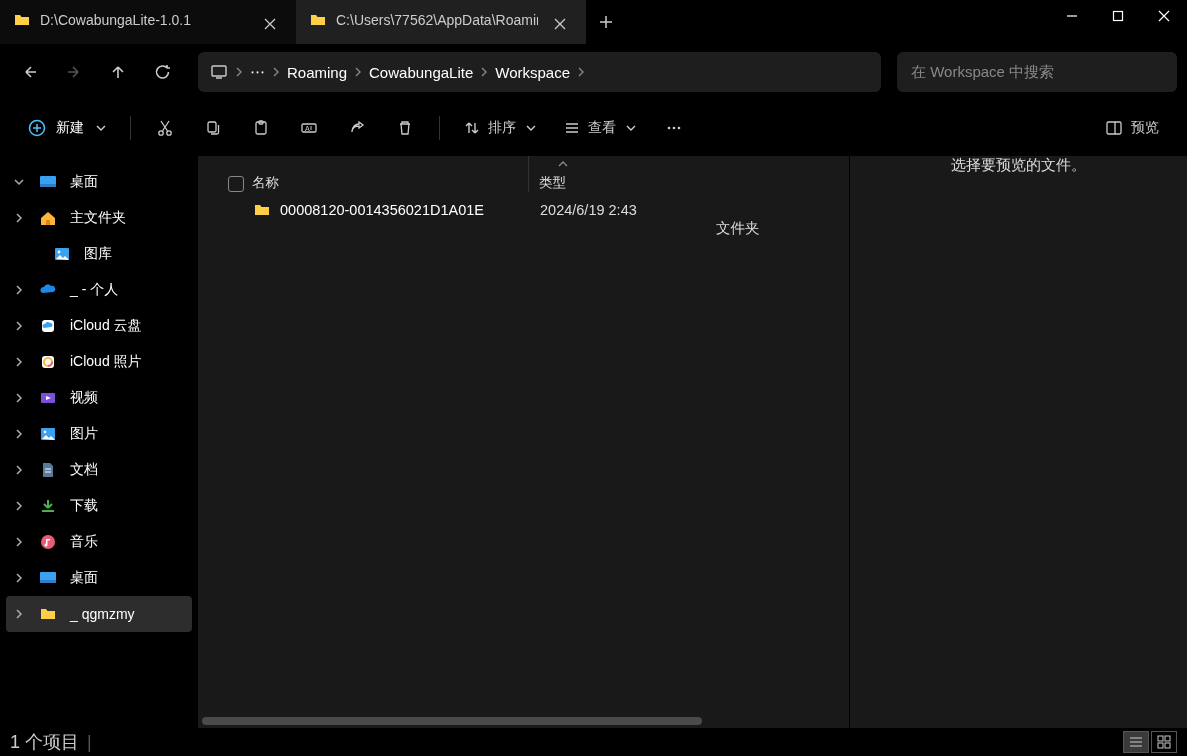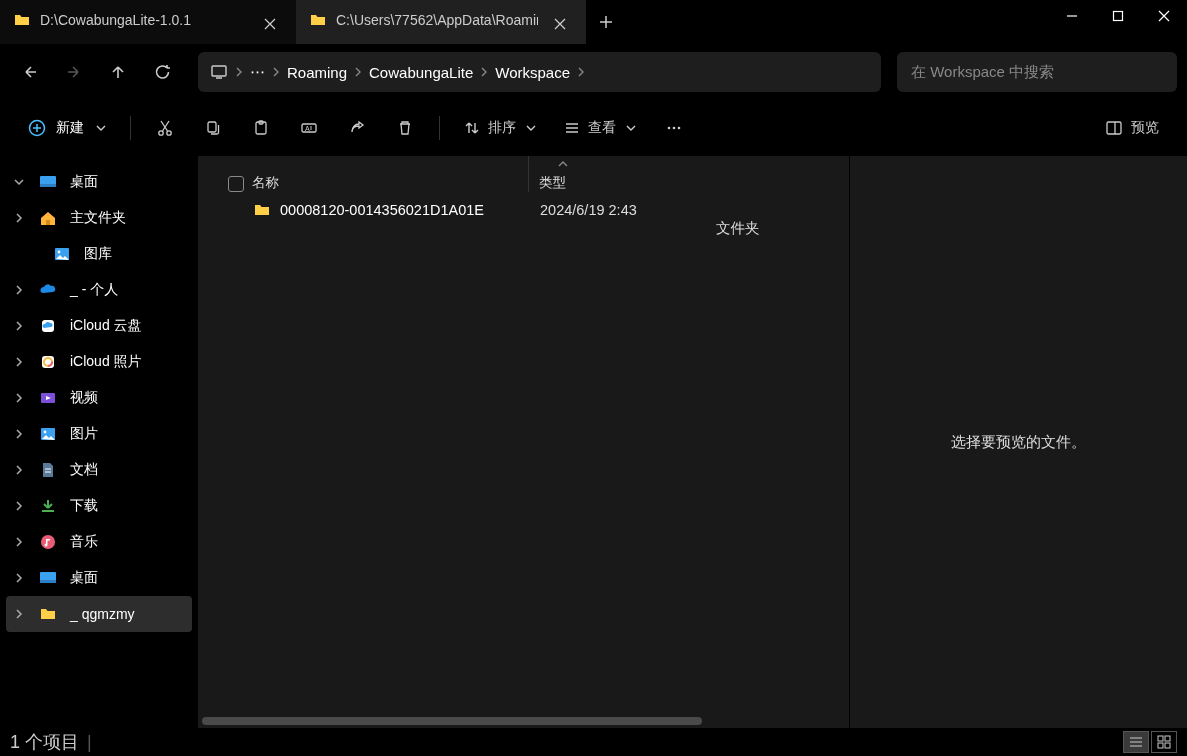--- a/index.html
+++ b/index.html
@@ -56,21 +56,21 @@
 .sort-ind { position: absolute; left: 360px; top: 4px; color: #888; }
 
 .filelist { flex: 1; overflow-y: auto; position: relative; }
 .filerow { display: flex; align-items: center; height: 36px; font-size: 14.5px; color: #fff; padding-left: 20px; }
 .cell.name { width: 310px; display: flex; align-items: center; gap: 10px; padding: 0 10px; }
 .cell.date { width: 176px; padding: 0 12px; color: #ddd; }
 .cell.type { width: 120px; padding: 0 12px; color: #ddd; margin-top: 36px; }
 .hscroll { height: 14px; background: #191919; position: relative; }
 .hscroll-thumb { position: absolute; left: 4px; top: 3px; width: 500px; height: 8px; background: #4a4a4a; border-radius: 4px; }
 
-.preview { width: 338px; background: #191919; border-left: 1px solid #000; display: flex; align-items: center; justify-content: center; color: #ddd; font-size: 15px; }
+.preview { width: 338px; background: #191919; border-left: 1px solid #000; display: flex; justify-content: center; color: #ddd; font-size: 15px; }
 
 
 .statusbar { height: 28px; background: #000; display: flex; align-items: center; padding: 0 10px; font-size: 18px; color: #ccc; }
 .statusbar .sp { flex: 1; }
 .viewmode { display: flex; gap: 2px; }
 .vmbtn { width: 26px; height: 22px; display: flex; align-items: center; justify-content: center; border: 1px solid #555; color: #ccc; }
 .vmbtn.active { background: #3a3a3a; }
 
 svg { display: block; }
 .folder-icon { color: #ffcf48; }

